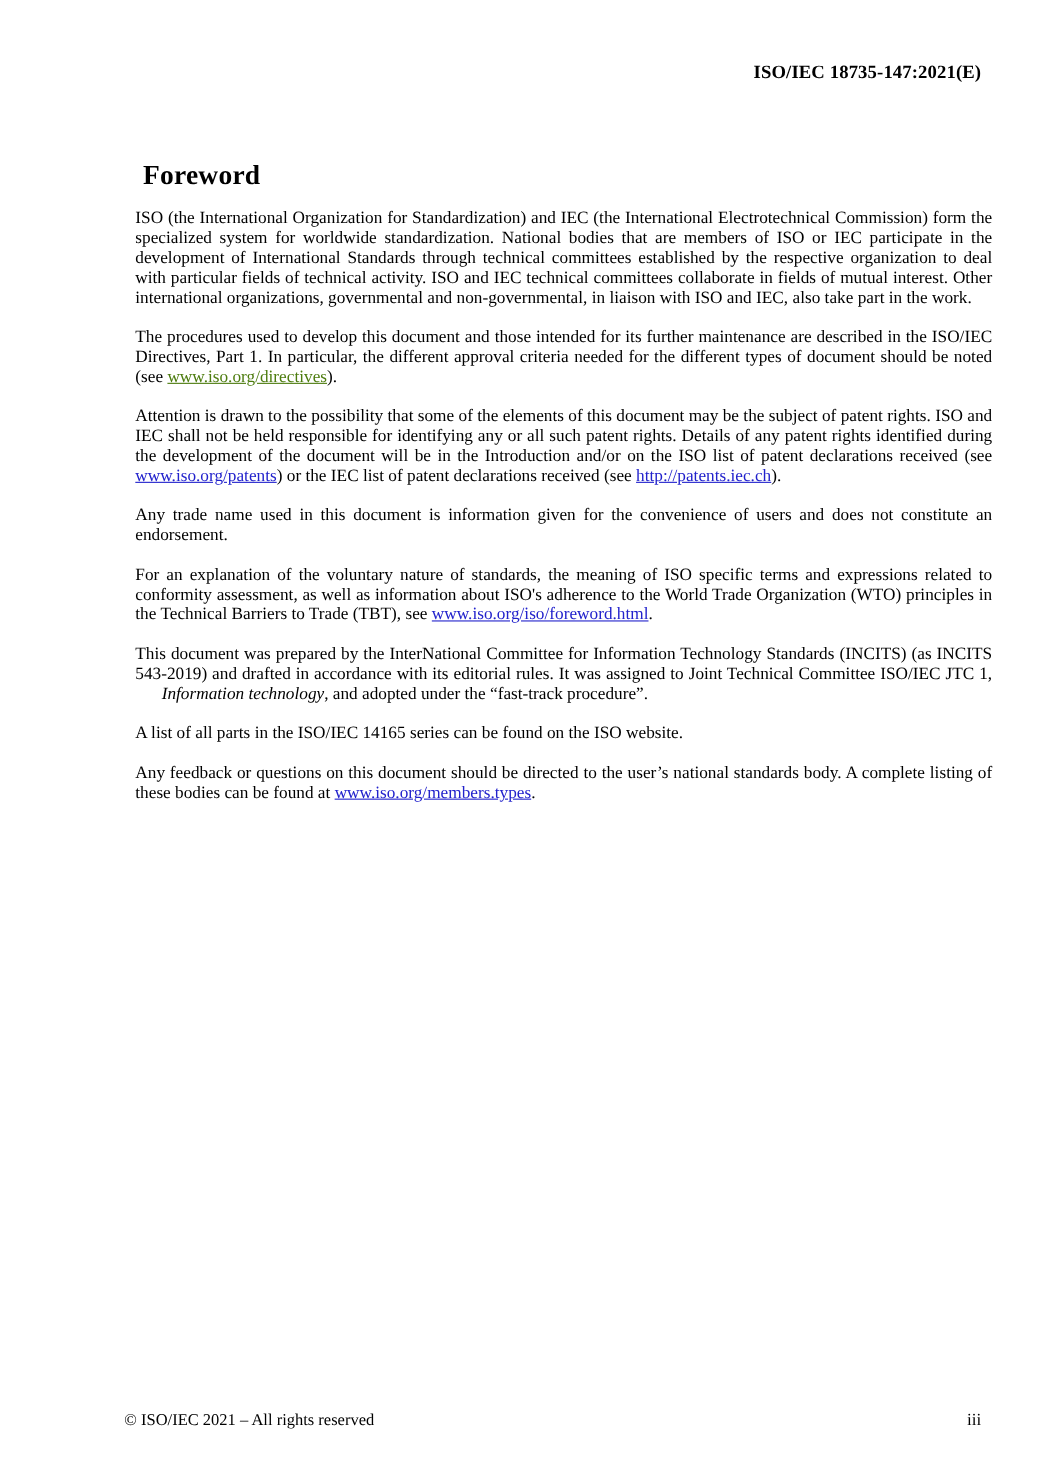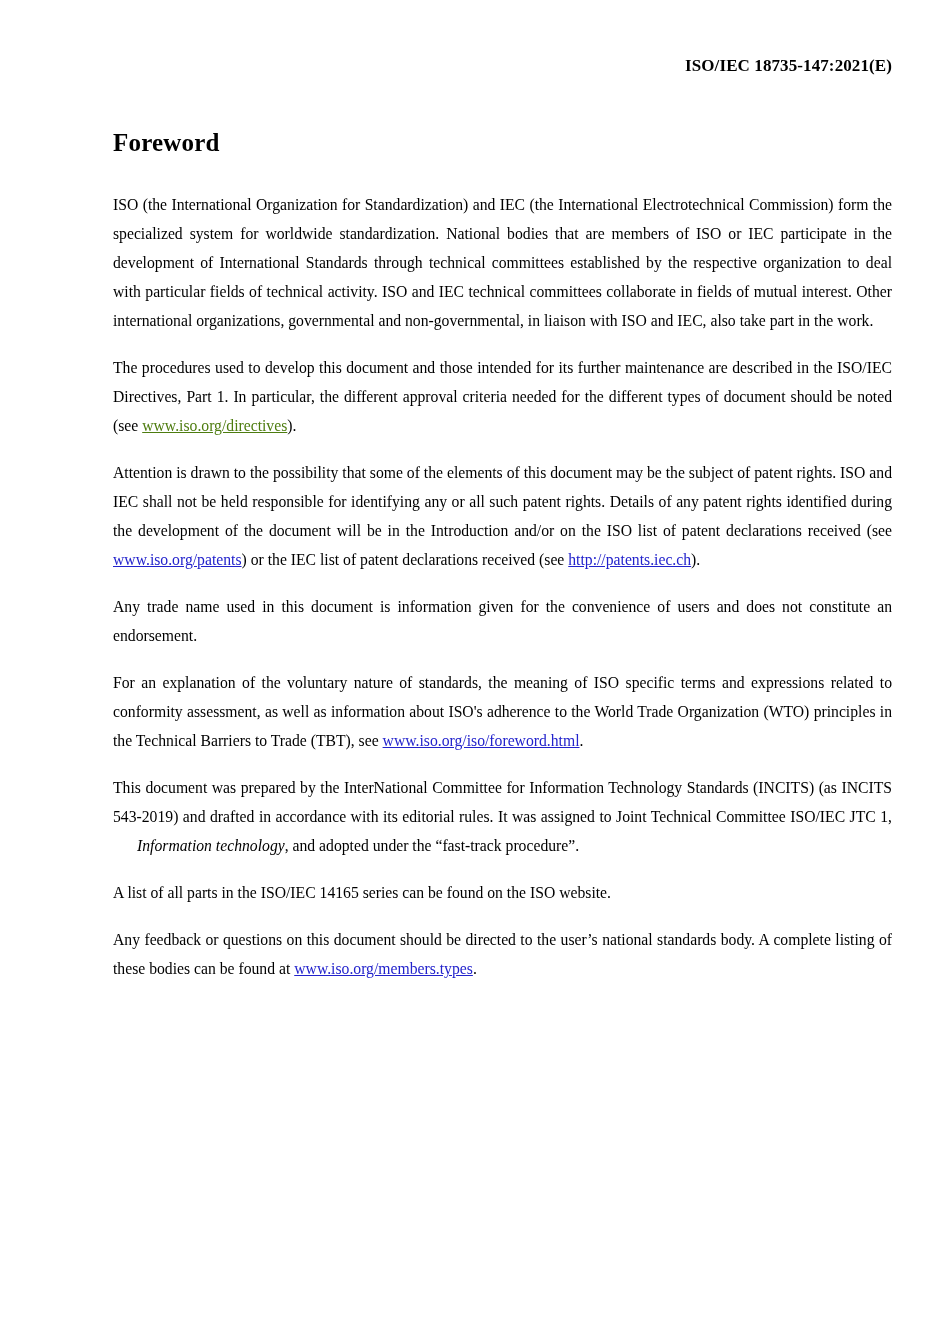--- a/index.html
+++ b/index.html
@@ -30,32 +30,32 @@
     width: 779px;
     text-align: right;
     font-weight: 700;
     font-size: 17px;
     letter-spacing: 0.1px;
   }
   .section-title {
     position: absolute;
     top: 129px;
     left: 113px;
-    margin: 0;
+    margin: 17px;
     font-size: 25px;
     font-weight: 700;
     letter-spacing: 0.2px;
   }
   .content {
     position: absolute;
     top: 190px;
-    left: 113px;
+    left: 123px;
     width: 779px;
     font-size: 15.7px;
-    line-height: 29px;
+    line-height: 18px;
     text-align: justify;
     hyphens: none;
   }
   .content p.para {
     margin: 0 0 18px 0;
   }
   .content a.link {
     color: #2222CC;
     text-decoration: underline;
     cursor: pointer;
@@ -92,14 +92,18 @@
       <p class="para"><span>ISO (the International Organization for Standardization) and IEC (the International Electrotechnical Commission) form the specialized system for worldwide standardization. National bodies that are members of ISO or IEC participate in the development of International Standards through technical committees established by the respective organization to deal with particular fields of technical activity. ISO and IEC technical committees collaborate in fields of mutual interest. Other international organizations, governmental and non-governmental, in liaison with ISO and IEC, also take part in the work.</span></p>
       <p class="para"><span>The procedures used to develop this document and those intended for its further maintenance are described in the ISO/IEC Directives, Part 1. In particular, the different approval criteria needed for the different types of document should be noted (see </span><a class="link" href="#" style="color: #4d7c0f;">www.iso.org/directives</a><span>).</span></p>
       <p class="para"><span>Attention is drawn to the possibility that some of the elements of this document may be the subject of patent rights. ISO and IEC shall not be held responsible for identifying any or all such patent rights. Details of any patent rights identified during the development of the document will be in the Introduction and/or on the ISO list of patent declarations received (see </span><a class="link" href="#" style="color: rgb(34, 34, 204);">www.iso.org/patents</a><span>) or the IEC list of patent declarations received (see </span><a class="link" href="#" style="color: rgb(34, 34, 204);">http://patents.iec.ch</a><span>).</span></p>
       <p class="para"><span>Any trade name used in this document is information given for the convenience of users and does not constitute an endorsement.</span></p>
       <p class="para"><span>For an explanation of the voluntary nature of standards, the meaning of ISO specific terms and expressions related to conformity assessment, as well as information about ISO's adherence to the World Trade Organization (WTO) principles in the Technical Barriers to Trade (TBT), see </span><a class="link" href="#" style="color: rgb(34, 34, 204);">www.iso.org/iso/foreword.html</a><span>.</span></p>
       <p class="para"><span>This document was prepared by the InterNational Committee for Information Technology Standards (INCITS) (as INCITS 543-2019) and drafted in accordance with its editorial rules. It was assigned to Joint Technical Committee ISO/IEC JTC 1, </span><em>Information technology</em><span>, and adopted under the “fast-track procedure”.</span></p>
       <p class="para"><span>A list of all parts in the ISO/IEC 14165 series can be found on the ISO website.</span></p>
       <p class="para"><span>Any feedback or questions on this document should be directed to the user’s national standards body. A complete listing of these bodies can be found at </span><a class="link" href="#" style="color: rgb(34, 34, 204);">www.iso.org/members.types</a><span>.</span></p>
     </div>
 
+  <div class="footer">
+    <span class="copyright">© ISO/IEC 2021 – All rights reserved</span>
+    <span class="page-num">iii</span>
+  </div>
 
 </div>
 
 </body></html>

